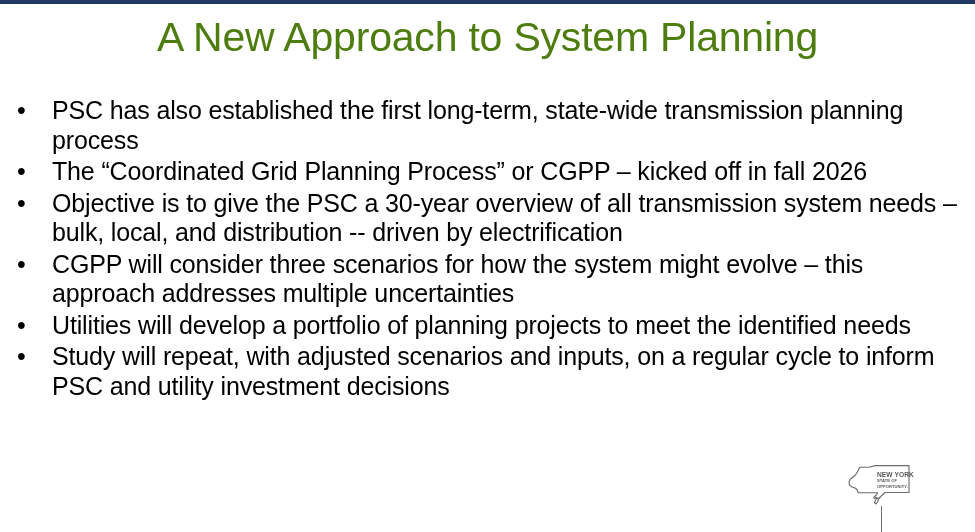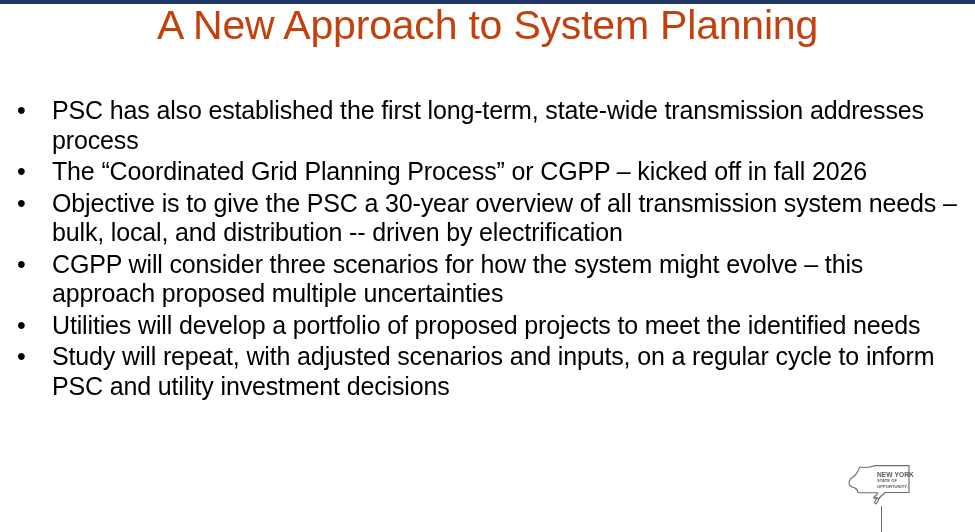--- a/index.html
+++ b/index.html
@@ -24,28 +24,28 @@
   #top-rule {
     position: absolute;
     top: 0;
     left: 0;
     width: 975px;
     height: 4px;
     background: #1f3864;
   }
   #slide-title {
     position: absolute;
-    top: 0;
+    top: 12px;
     left: 0;
     width: 975px;
     text-align: center;
     font-size: 41px;
     line-height: 50px;
     font-weight: 400;
-    color: #c2410c;
+    color: #4d7c0f;
     letter-spacing: -0.2px;
     white-space: nowrap;
   }
   #bullet-list {
     position: absolute;
     top: 96px;
     left: 0;
     width: 975px;
     margin: 0;
     padding: 0;
@@ -141,37 +141,37 @@
 
 <div id="slide">
 
   <div id="top-rule"></div>
 
   <div id="slide-title">A New Approach to System Planning</div>
 
   <ul id="bullet-list">
     <li class="bullet-item">
       <span class="bullet-marker">•</span>
-      <span class="bullet-text">PSC has also established the first long-term, state-wide transmission addresses process</span>
+      <span class="bullet-text">PSC has also established the first long-term, state-wide transmission planning process</span>
     </li>
     <li class="bullet-item">
       <span class="bullet-marker">•</span>
       <span class="bullet-text">The “Coordinated Grid Planning Process” or CGPP – kicked off in fall 2026</span>
     </li>
     <li class="bullet-item">
       <span class="bullet-marker">•</span>
       <span class="bullet-text">Objective is to give the PSC a 30-year overview of all transmission system needs – bulk, local, and distribution -- driven by electrification</span>
     </li>
     <li class="bullet-item">
       <span class="bullet-marker">•</span>
-      <span class="bullet-text">CGPP will consider three scenarios for how the system might evolve – this approach proposed multiple uncertainties</span>
-    </li>
-    <li class="bullet-item">
-      <span class="bullet-marker">•</span>
-      <span class="bullet-text">Utilities will develop a portfolio of proposed projects to meet the identified needs</span>
+      <span class="bullet-text">CGPP will consider three scenarios for how the system might evolve – this approach addresses multiple uncertainties</span>
+    </li>
+    <li class="bullet-item">
+      <span class="bullet-marker">•</span>
+      <span class="bullet-text">Utilities will develop a portfolio of planning projects to meet the identified needs</span>
     </li>
     <li class="bullet-item">
       <span class="bullet-marker">•</span>
       <span class="bullet-text">Study will repeat, with adjusted scenarios and inputs, on a regular cycle to inform PSC and utility investment decisions</span>
     </li>
   </ul>
 
   <div id="footer-logo">
 
     <div id="logo-mark">

